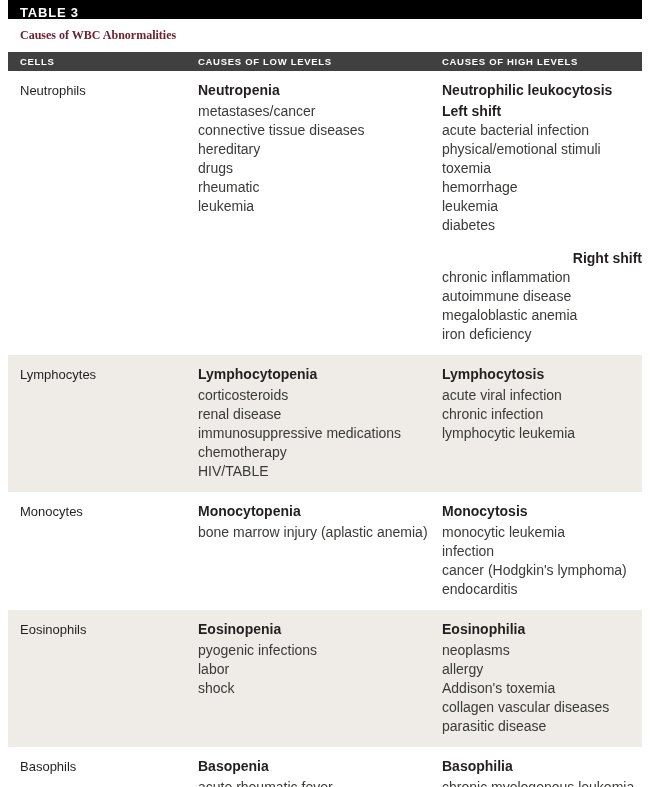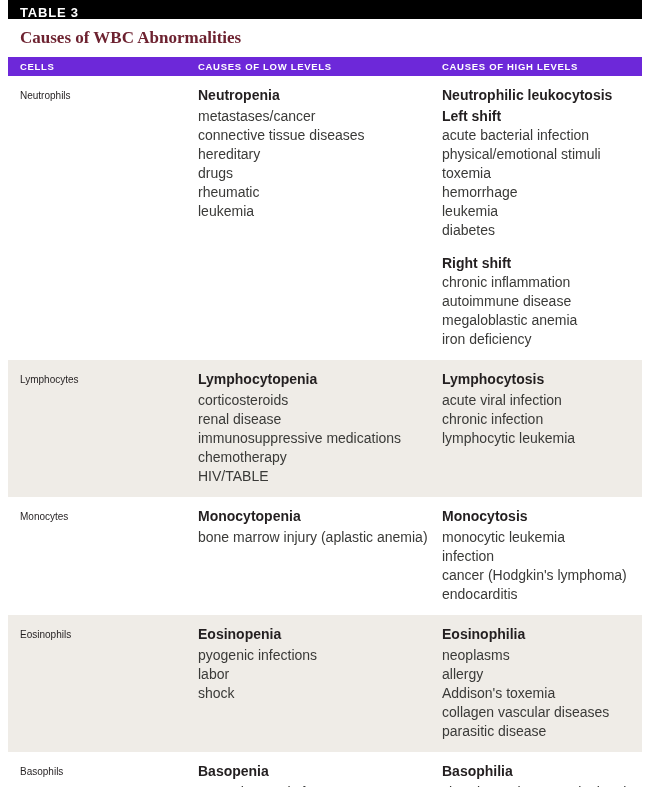--- a/index.html
+++ b/index.html
@@ -31,30 +31,30 @@
     height: 19px;
     box-sizing: border-box;
     width: 634px;
     margin-left: 8px;
   }
 
   
   .table-title {
     font-family: "Liberation Serif", serif;
     font-weight: bold;
-    font-size: 17px;
+    font-size: 12px;
     color: #6d2230;
     padding: 9px 0 9px 12px;
     margin-left: 8px;
   }
 
   
   .col-head-row {
     display: flex;
-    background: #6d28d9;
+    background: #404040;
     color: #ffffff;
     font-size: 9.5px;
     font-weight: bold;
     letter-spacing: 0.7px;
     height: 19px;
     align-items: center;
     width: 634px;
     margin-left: 8px;
     box-sizing: border-box;
   }
@@ -75,37 +75,38 @@
   .c2 { width: 200px; box-sizing: border-box; }
 
   .cell-head {
     font-size: 14px;
     font-weight: bold;
     color: #231f20;
     line-height: 17px;
     margin-bottom: 4px;
   }
   .cell-rowlabel {
-    font-size: 10px;
+    font-size: 13px;
     color: #231f20;
     line-height: 17px;
   }
   .item {
     font-size: 14px;
     color: #3a3a38;
     line-height: 17px;
     margin-top: 2px;
   }
   .item.sub-head {
     font-weight: bold;
     color: #231f20;
     margin-top: 3px;
   }
   .item.spaced {
     margin-top: 16px;
+    text-align: right;
   }
 </style>
 </head>
 <body>
 
 <div id="page">
 
   <div class="table-bar">TABLE 3</div>
 
   <div class="table-title">Causes of WBC Abnormalities</div>

